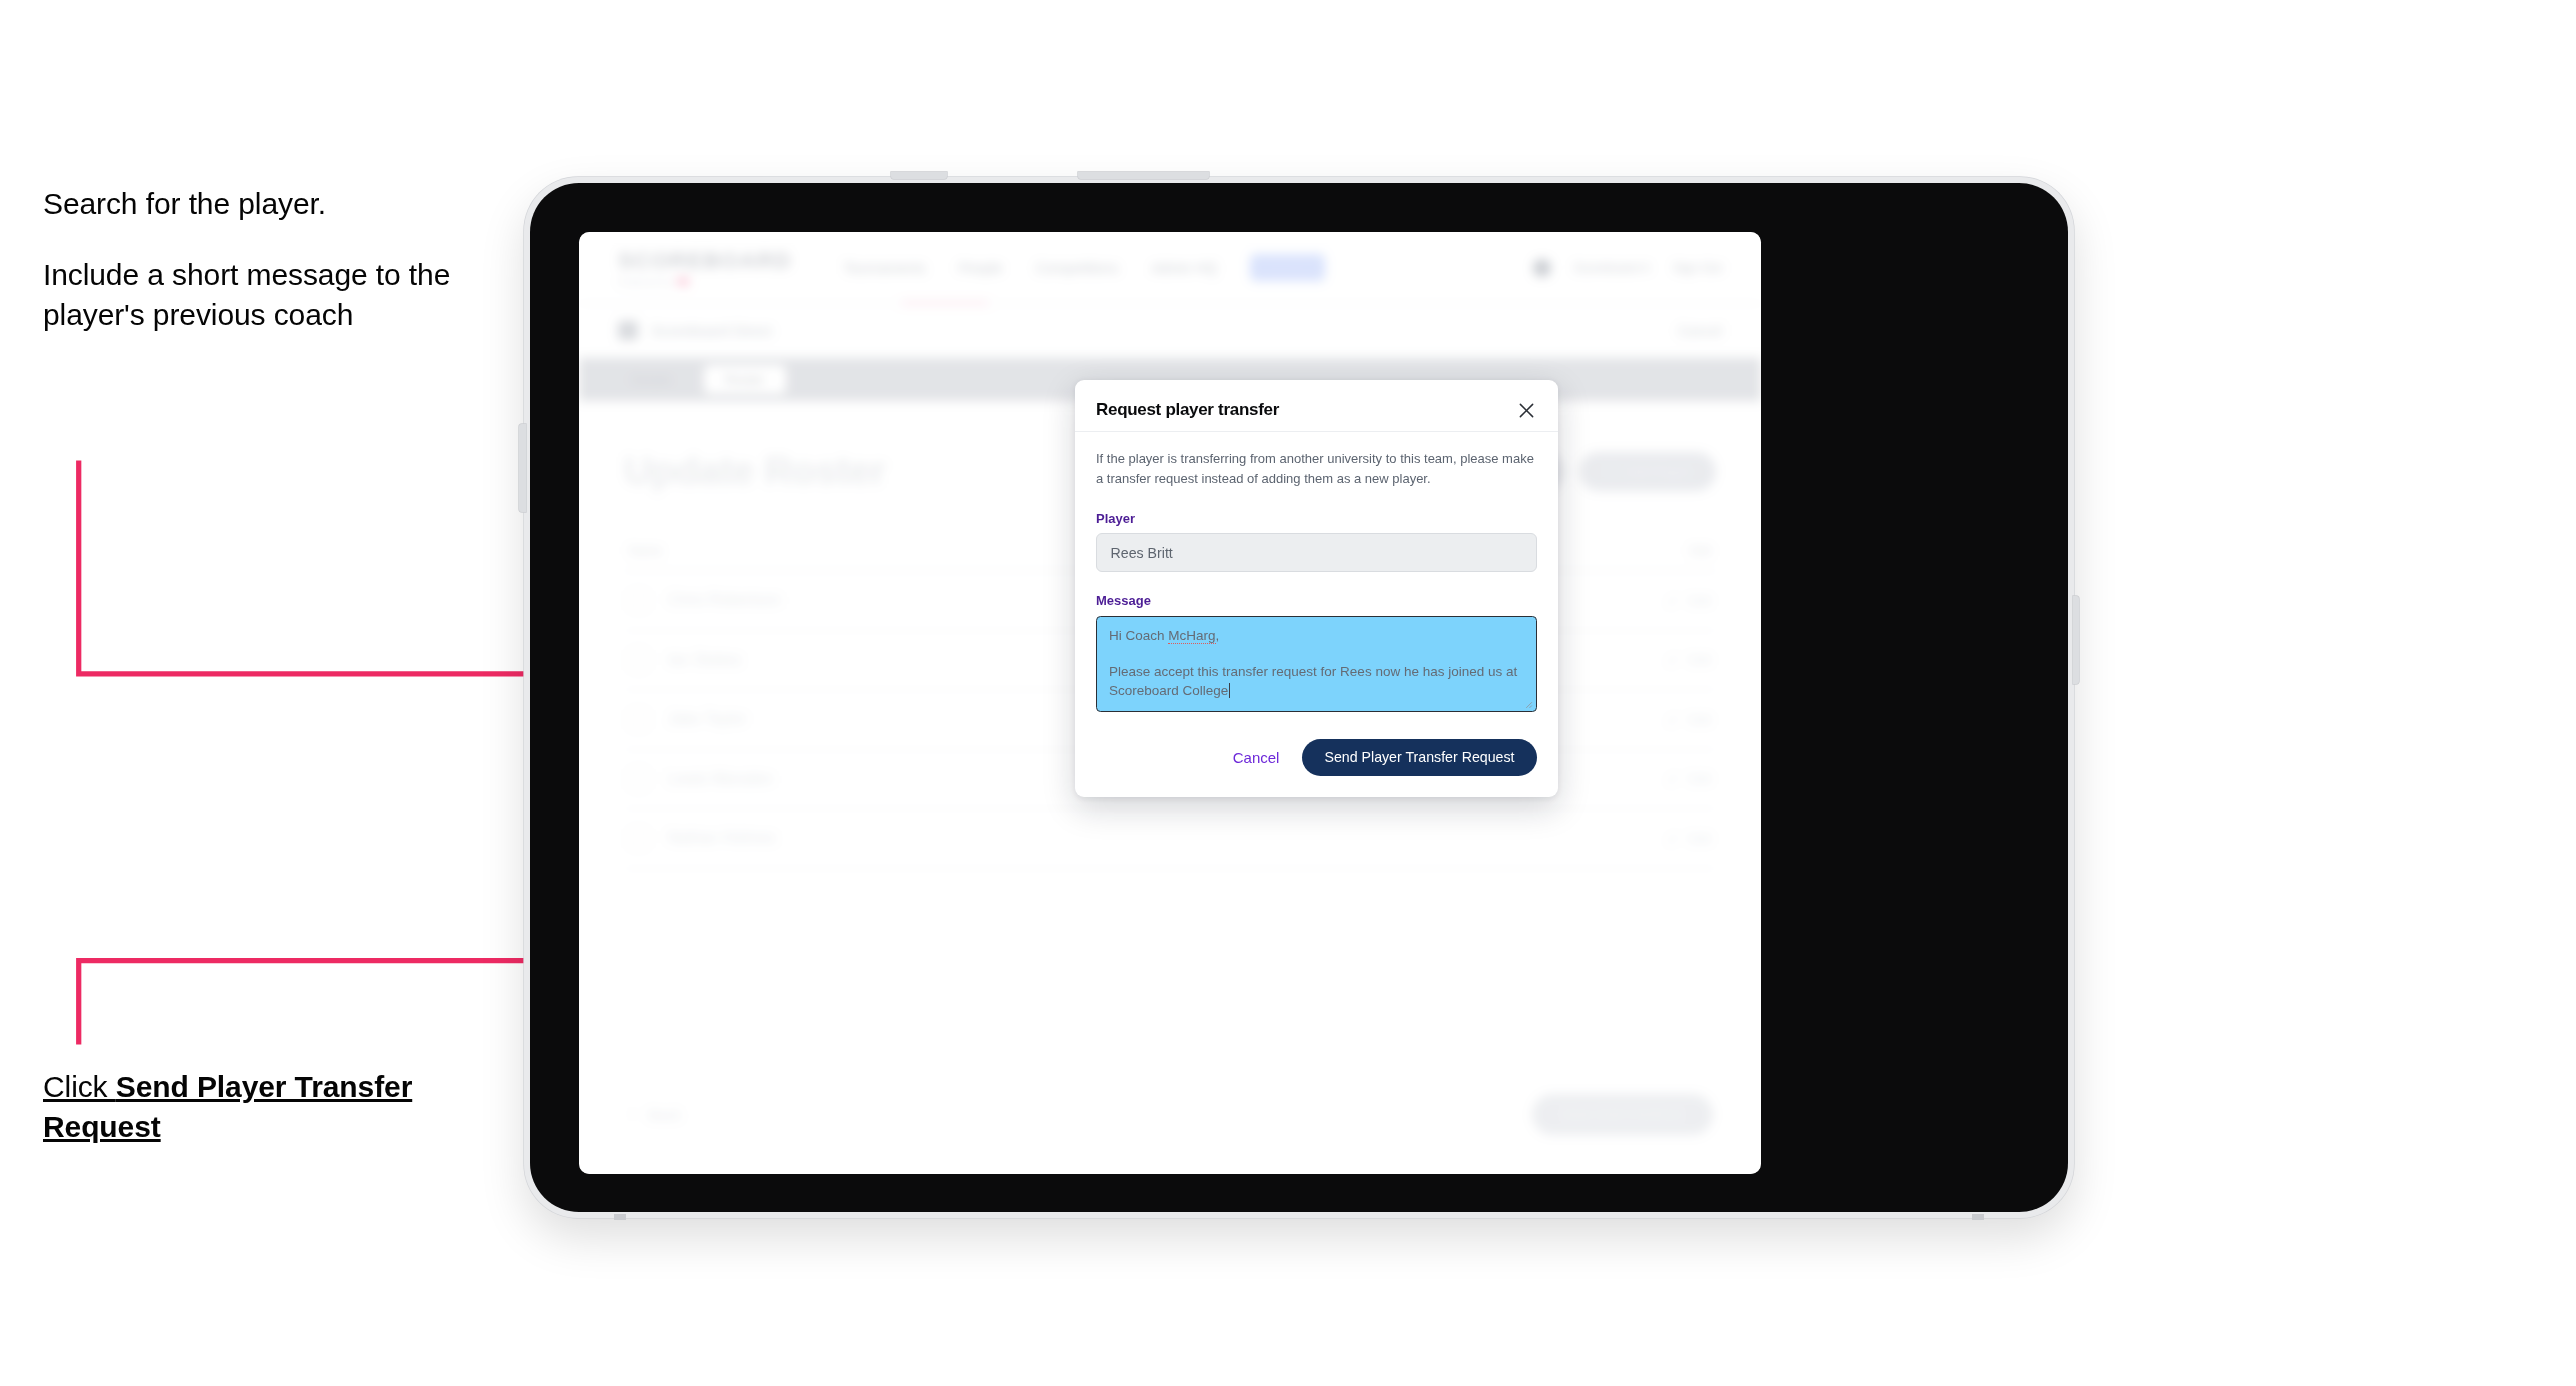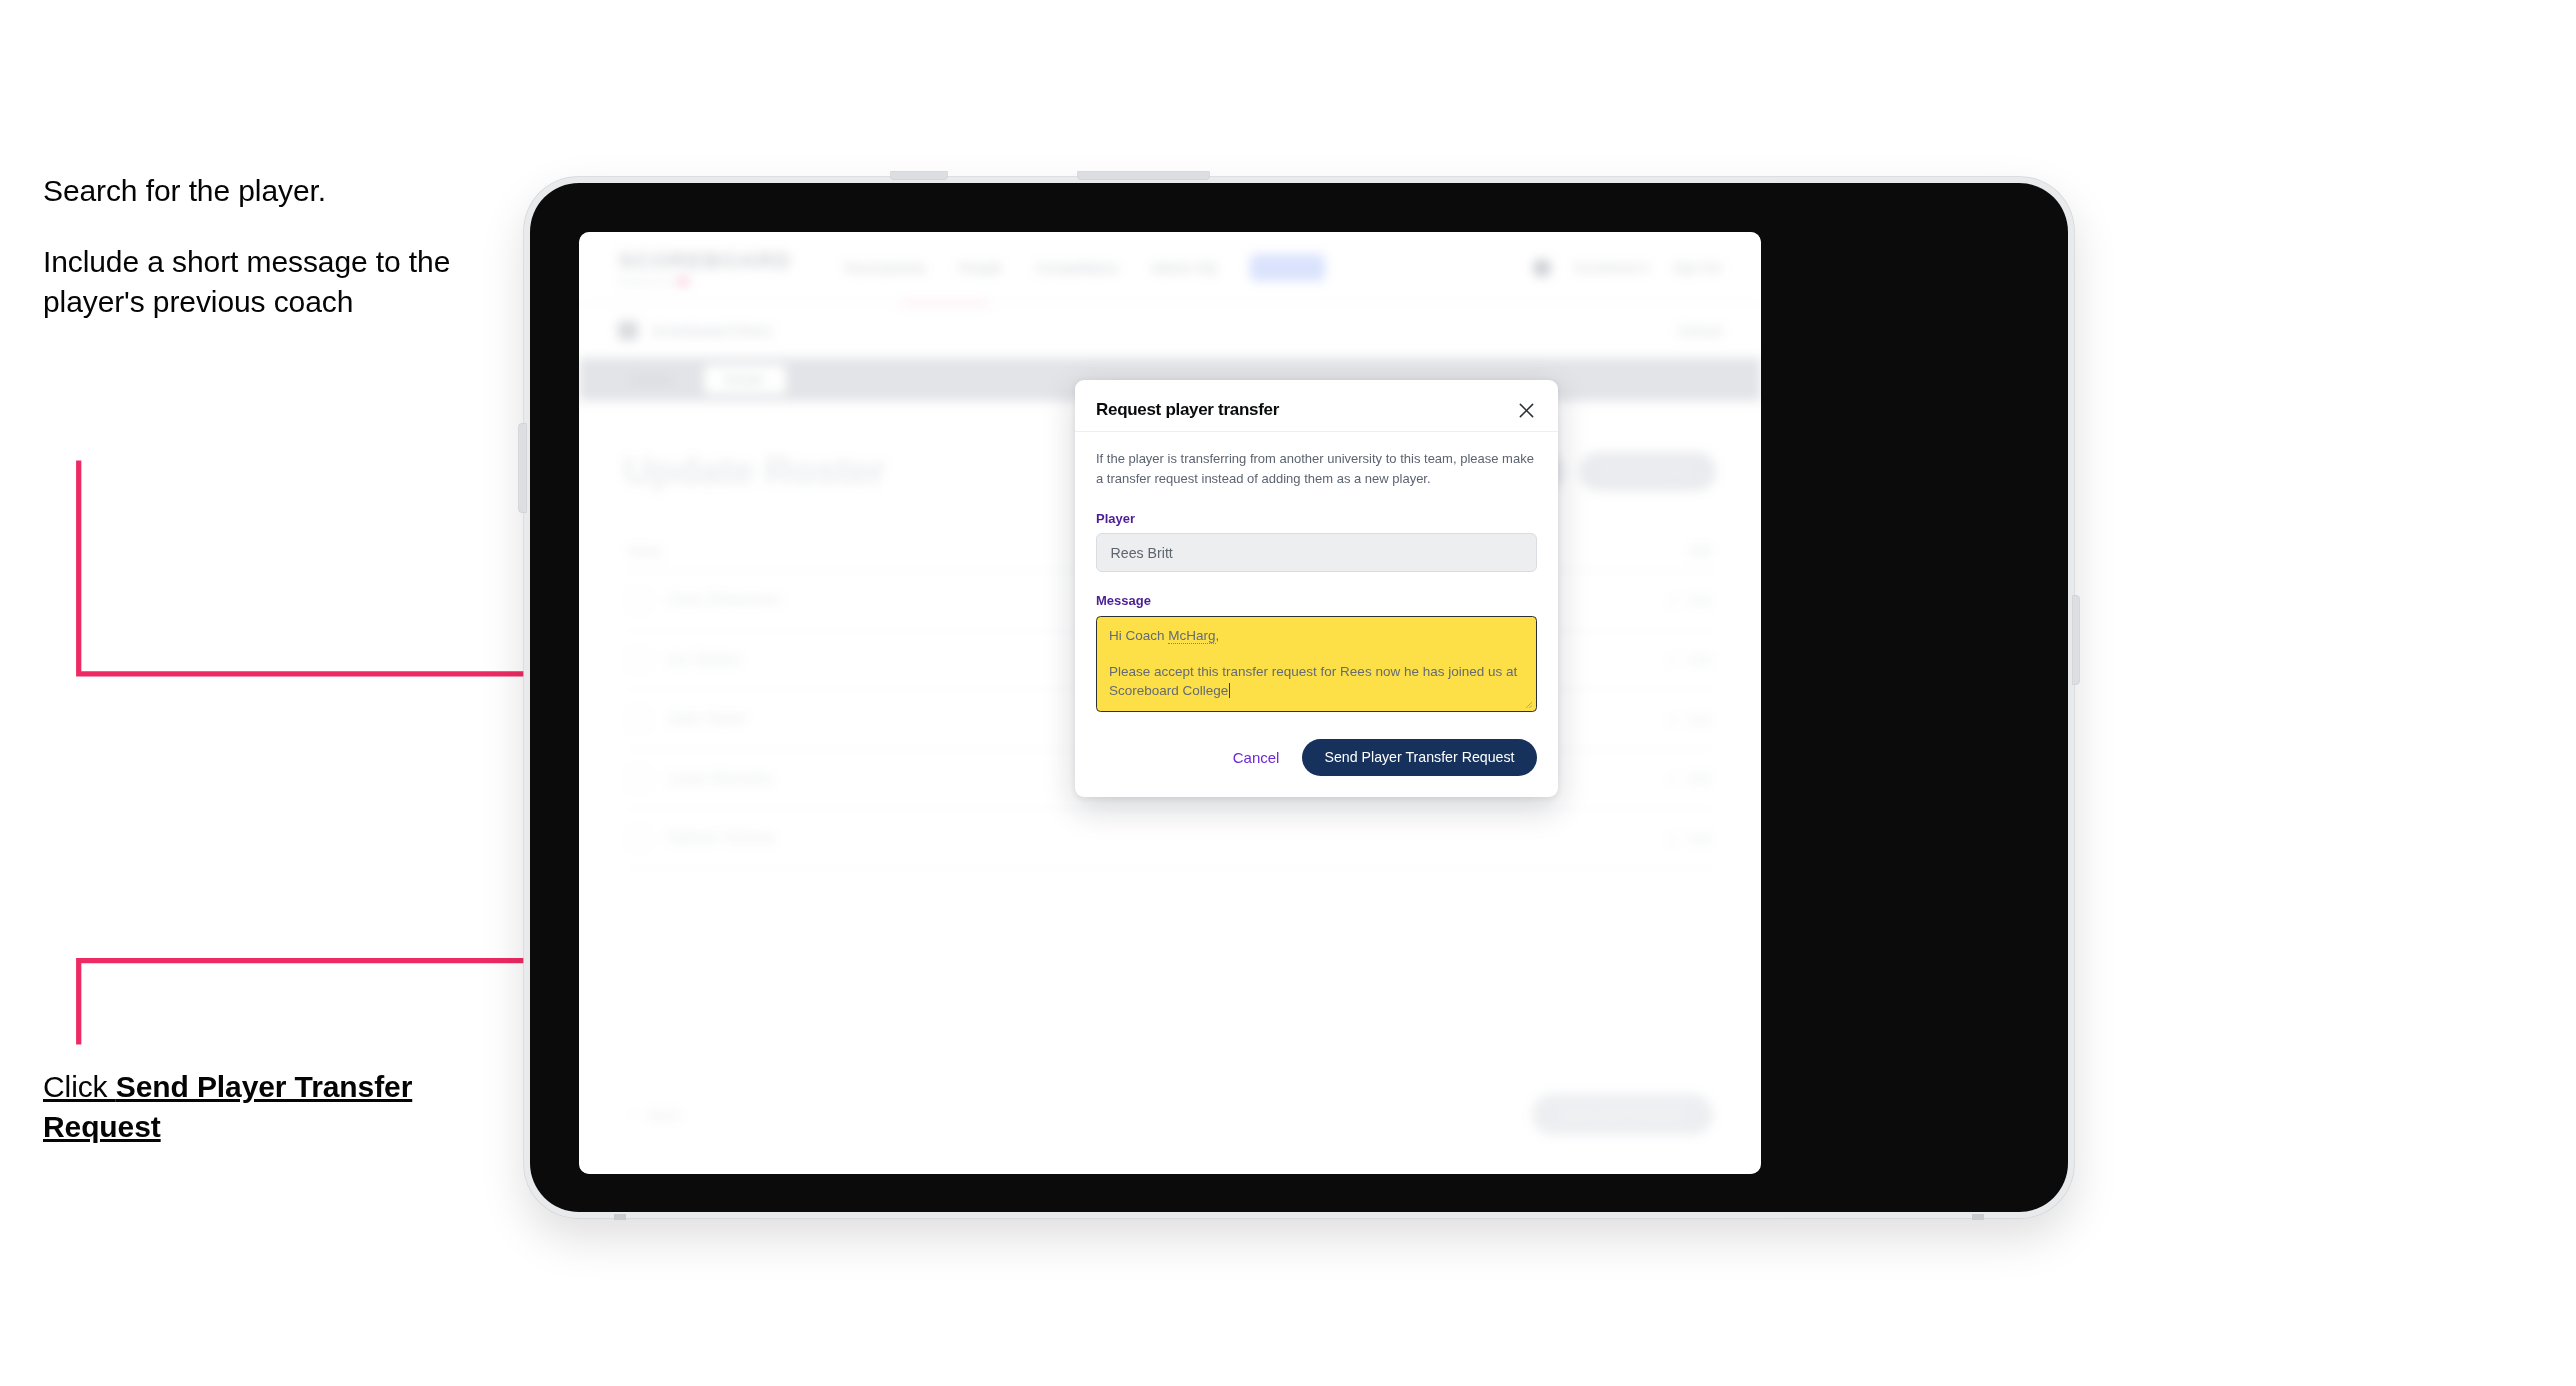--- a/index.html
+++ b/index.html
@@ -13,21 +13,21 @@
 
   
   .annot {
     position: absolute;
     color: #050505;
     font-family: "Liberation Sans", sans-serif;
     font-size: 30px;
     line-height: 1.34;
     letter-spacing: -0.1px;
   }
-  #annot-top { left: 43px; top: 171px; width: 464px; }
+  #annot-top { left: 43px; top: 184px; width: 464px; }
   #annot-top .line2 { margin-top: 1.02em; }
   #annot-bottom { left: 43px; top: 1067px; width: 419px; font-size: 30px; line-height: 1.32; text-decoration: underline; }
   #annot-bottom b { font-weight: 700; }
 
   
   #arrows { position:absolute; left:0; top:0; width:2576px; height:1386px; }
 
   
   #tablet {
     position: absolute;
@@ -161,21 +161,21 @@
   .modal-desc { font-size: 13px; line-height: 1.58; color:#5c6470; }
   .field-label { font-size: 13px; font-weight: 700; color:#4c1d95; margin: 21px 0 7.5px 0; }
   .player-input {
     width: 100%; height: 39px;
     background:#eceef0; border: 0.7px solid #d9dce0; border-radius: 6px;
     display:flex; align-items:center; padding: 0 13.5px;
     font-size: 14.2px; color:#5e656f;
   }
   .msg-box {
     width: 100%; height: 96px;
-    background:#fde047; border: 1.1px solid #2b2f36; border-radius: 4.5px;
+    background:#7dd3fc; border: 1.1px solid #2b2f36; border-radius: 4.5px;
     padding: 9px 12px; position:relative; overflow:hidden;
   }
   .msg-line { font-size: 13.5px; line-height: 1.46; color:#646b75; }
   .msg-underline {
     border-bottom: 1.5px dotted #e05b5b; padding-bottom: 0.7px;
   }
   .msg-gap { height: 16.5px; }
   .caret {
     display:inline-block; width:1.1px; height: 14.2px; background:#3a3f47;
     vertical-align: -2.2px; margin-left: 0.7px;

